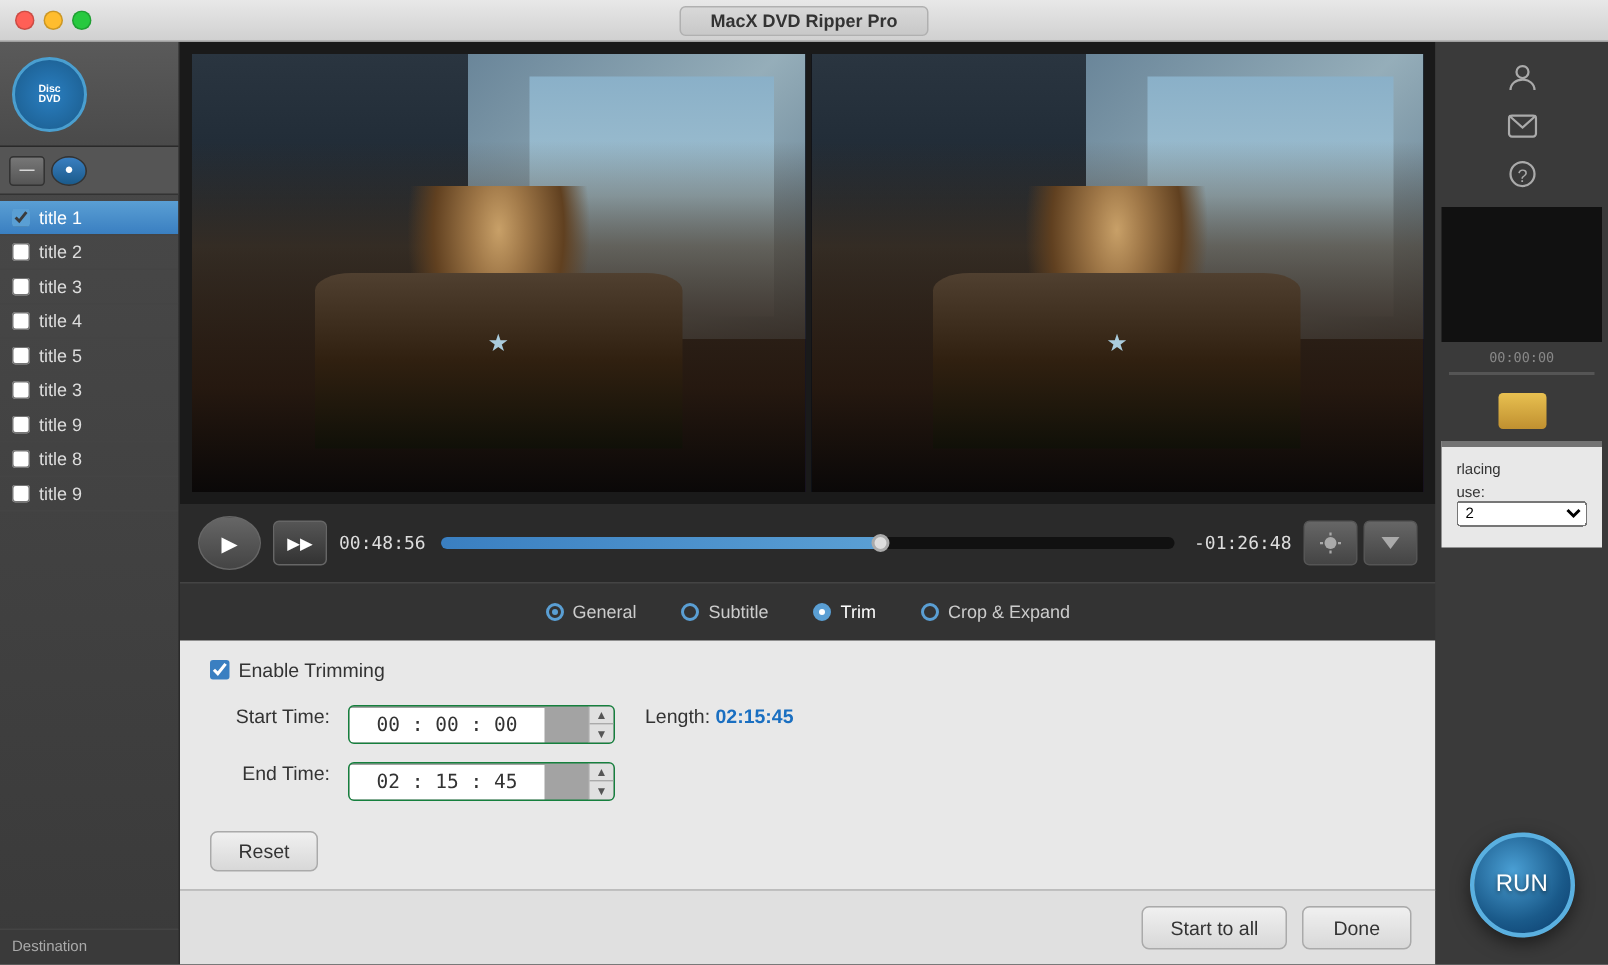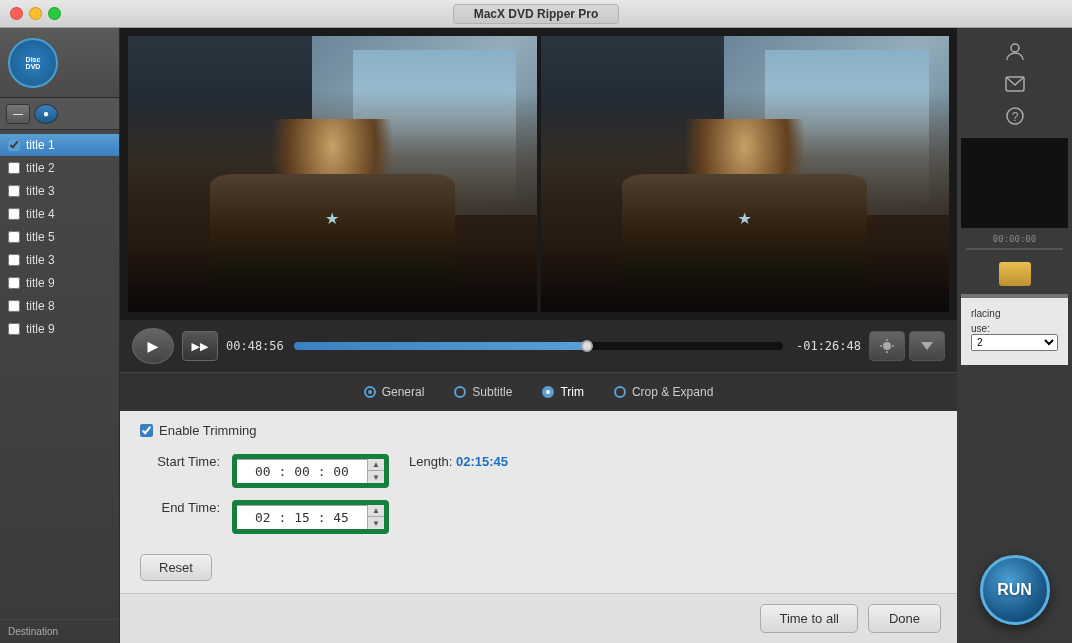--- a/index.html
+++ b/index.html
@@ -290,23 +290,24 @@
       font-size: 13px;
       color: #333;
       width: 80px;
       text-align: right;
       margin-right: 12px;
     }
     .time-input-group {
       display: flex;
       align-items: center;
       background: #a3a3a3;
-      border: 5px solid #15803d;
+      border: 1px solid #15803d;
       border-radius: 4px;
       overflow: hidden;
+      gap: 29px;
     }
     .time-input {
       font-size: 13px;
       color: #333;
       padding: 4px 8px;
       border: none;
       outline: none;
       width: 130px;
       text-align: center;
       font-family: monospace;
@@ -632,21 +633,21 @@
             <button class="spinner-up">▲</button>
             <button class="spinner-down">▼</button>
           </div>
         </div>
       </div>
 
       <button class="reset-btn">Reset</button>
     </div>
 
     <div class="action-bar">
-      <button class="apply-btn">Time to all</button>
+      <button class="apply-btn">Start to all</button>
       <button class="done-btn">Done</button>
     </div>
   </div>
 
   <div class="panel-right-full">
     <div class="prf-icon">
       <svg width="20" height="20" viewBox="0 0 20 20" fill="none">
         <circle cx="10" cy="6" r="4" stroke="#aaa" stroke-width="1.5"></circle>
         <path d="M2 18c0-4 3.6-7 8-7s8 3 8 7" stroke="#aaa" stroke-width="1.5" fill="none"></path>
       </svg>
@@ -683,17 +684,17 @@
         <select class="di-select">
           <option>0</option>
           <option>1</option>
           <option selected="">2</option>
           <option>3</option>
         </select>
       </div>
     </div>
 
     <div class="run-btn" style="position:relative;width:70px;height:70px;margin-top:auto;margin-bottom:10px;">
-      <span style="font-size:16px;font-weight:bold;color:white;text-shadow:0 1px 3px rgba(0,0,0,0.5);">RUN</span>
+      <span style="font-size:16px;font-weight:normal;color:white;text-shadow:0 1px 3px rgba(0,0,0,0.5);">RUN</span>
     </div>
   </div>
 
 </div>
 
 </body></html>

